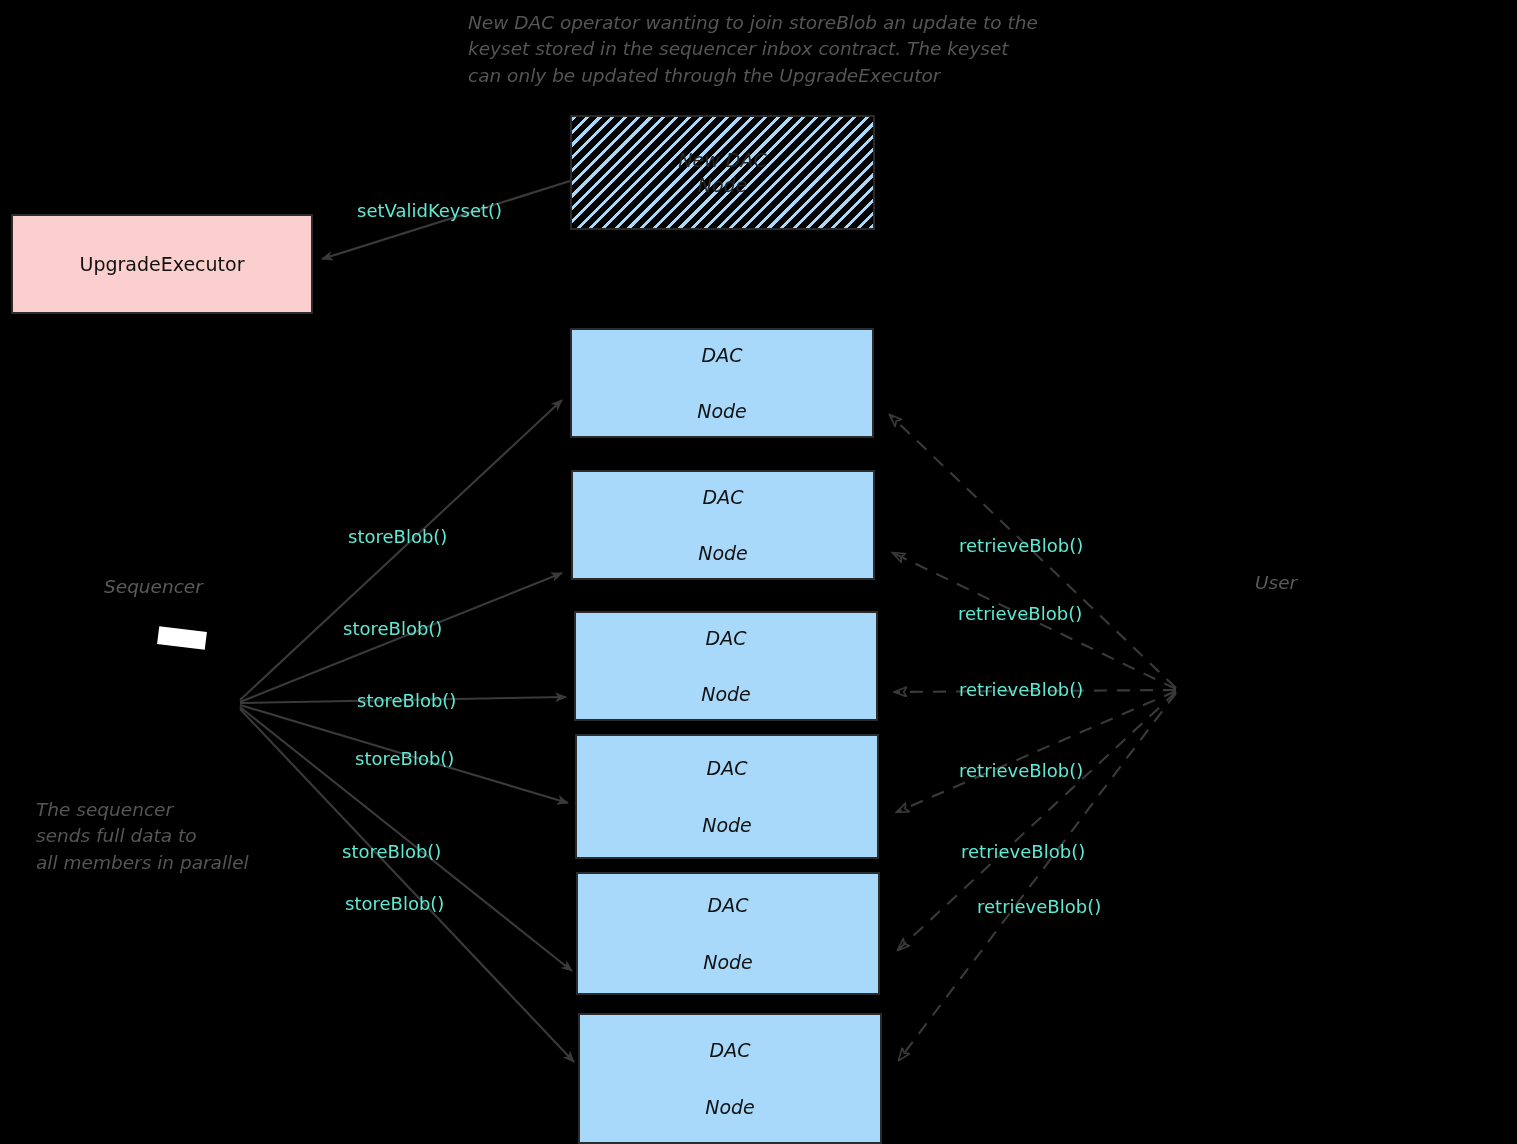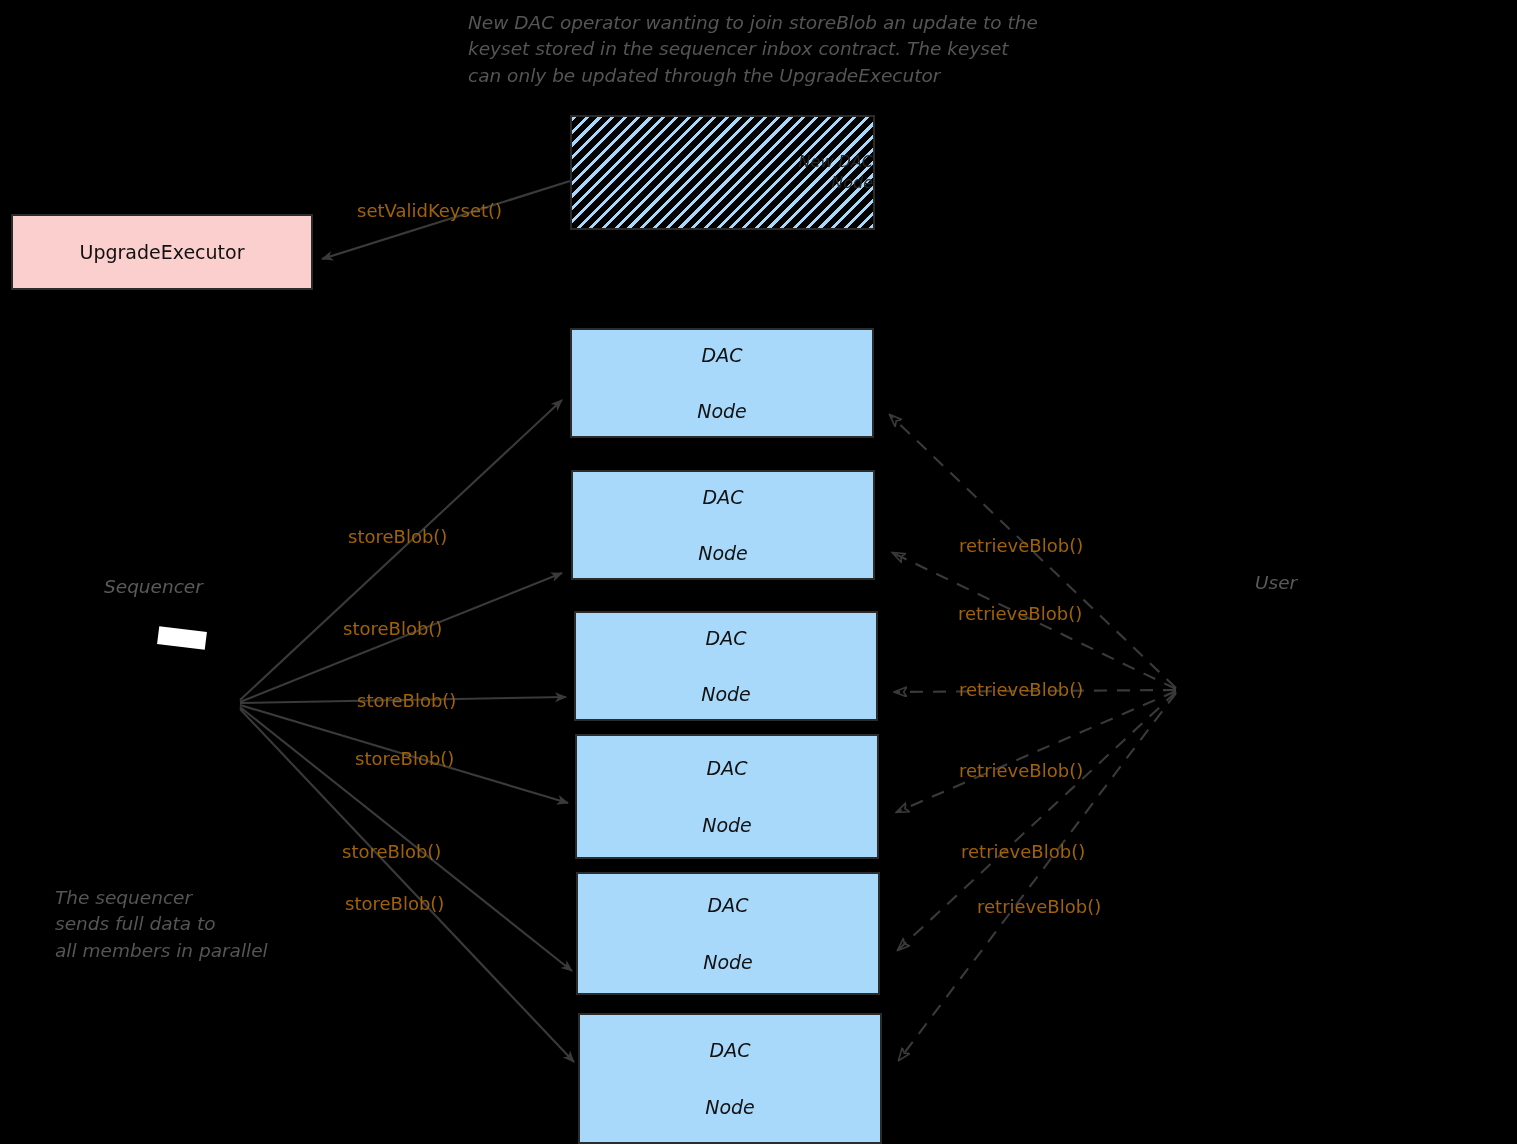--- a/index.html
+++ b/index.html
@@ -62,40 +62,40 @@
     box-sizing: border-box;
     border: 2px solid #2b2b2b;
     background-color: #000000;
     background-image: repeating-linear-gradient(
       -45deg,
       #a8d8fa 0px, #a8d8fa 3px,
       #000000 3px, #000000 9px
     );
     display: flex;
     flex-direction: column;
-    align-items: flex-end;
+    align-items: center;
     justify-content: center;
     line-height: 1.28;
     color: #262626;
     font-family: "DejaVu Sans", sans-serif;
-    font-size: 16px;
+    font-size: 19px;
     font-style: italic;
   }
   .note {
     position: absolute;
     color: #555555;
     font-family: "DejaVu Sans", sans-serif;
     font-size: 18.5px;
     font-style: italic;
     line-height: 1.42;
     white-space: pre-line;
   }
   .edge-label {
     position: absolute;
-    color: #a16207;
+    color: #5eead4;
     font-family: "DejaVu Sans", sans-serif;
     font-size: 18px;
     white-space: nowrap;
   }
   .actor-label {
     position: absolute;
     color: #5a5a5a;
     font-family: "DejaVu Sans", sans-serif;
     font-size: 18.5px;
     font-style: italic;
@@ -147,21 +147,21 @@
 
   <div class="note" style="left:468px; top:10px; width:640px;">New DAC operator wanting to join storeBlob an update to the
 keyset stored in the sequencer inbox contract. The keyset
 can only be updated through the UpgradeExecutor</div>
 
   <div class="hatch-box" style="left:570px; top:115px; width:305px; height:115px;">
     <span class="line1">New DAC</span>
     <span class="line2">Node</span>
   </div>
 
-  <div class="exec-box" style="left:11px; top:214px; width:302px; height:76px;">UpgradeExecutor</div>
+  <div class="exec-box" style="left:11px; top:214px; width:302px; height:100px;">UpgradeExecutor</div>
 
   <div class="edge-label" style="left:357px; top:200px;">setValidKeyset()</div>
 
   <div class="actor-label" style="left:104px; top:576px;">Sequencer</div>
   <div class="seq-icon" style="left:158px; top:629px; width:48px; height:18px;"></div>
 
   <div class="actor-label" style="left:1255px; top:572px;">User</div>
 
   <div class="node-box" style="left:570px; top:328px; width:304px; height:110px;">
     <span class="line1">DAC</span>
@@ -201,17 +201,17 @@
   <div class="edge-label" style="left:345px; top:893px;">storeBlob()</div>
 
   <div class="edge-label" style="left:959px; top:535px;">retrieveBlob()</div>
   <div class="edge-label" style="left:958px; top:603px;">retrieveBlob()</div>
   <div class="edge-label" style="left:959px; top:679px;">retrieveBlob()</div>
   <div class="edge-label" style="left:959px; top:760px;">retrieveBlob()</div>
   <div class="edge-label" style="left:961px; top:841px;">retrieveBlob()</div>
   <div class="edge-label" style="left:977px; top:896px;">retrieveBlob()</div>
 
 
-  <div class="note" style="left:36px; top:885px; width:280px;margin-left:19px;">The sequencer
+  <div class="note" style="left:36px; top:797px; width:280px;">The sequencer
 sends full data to
 all members in parallel</div>
 
 </div>
 
 </body></html>

